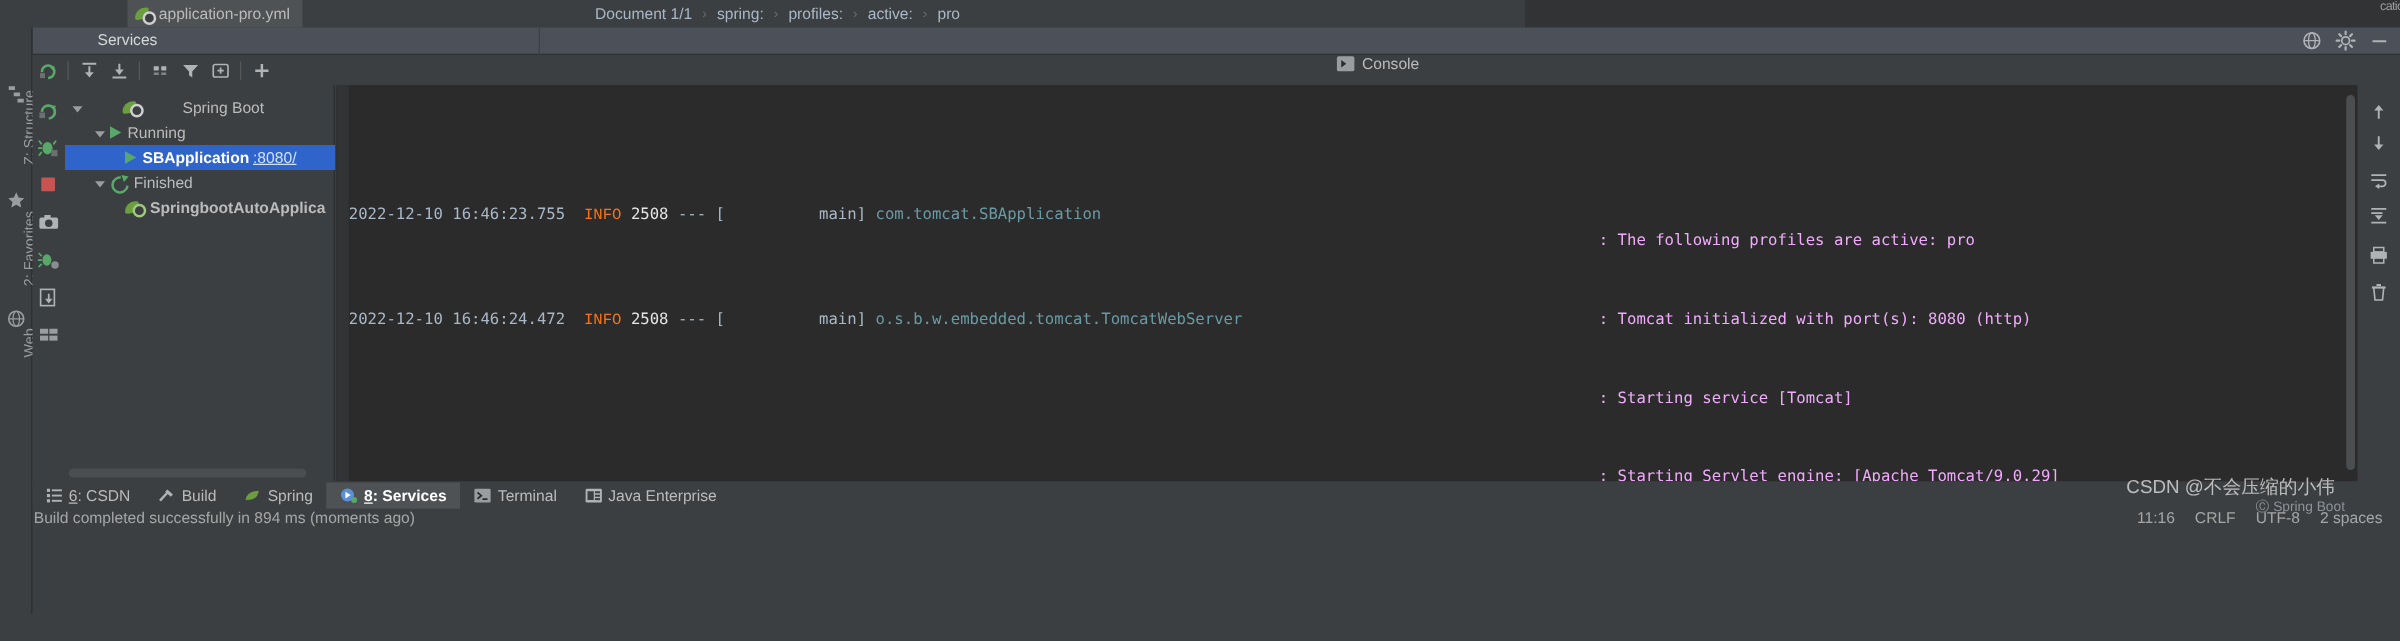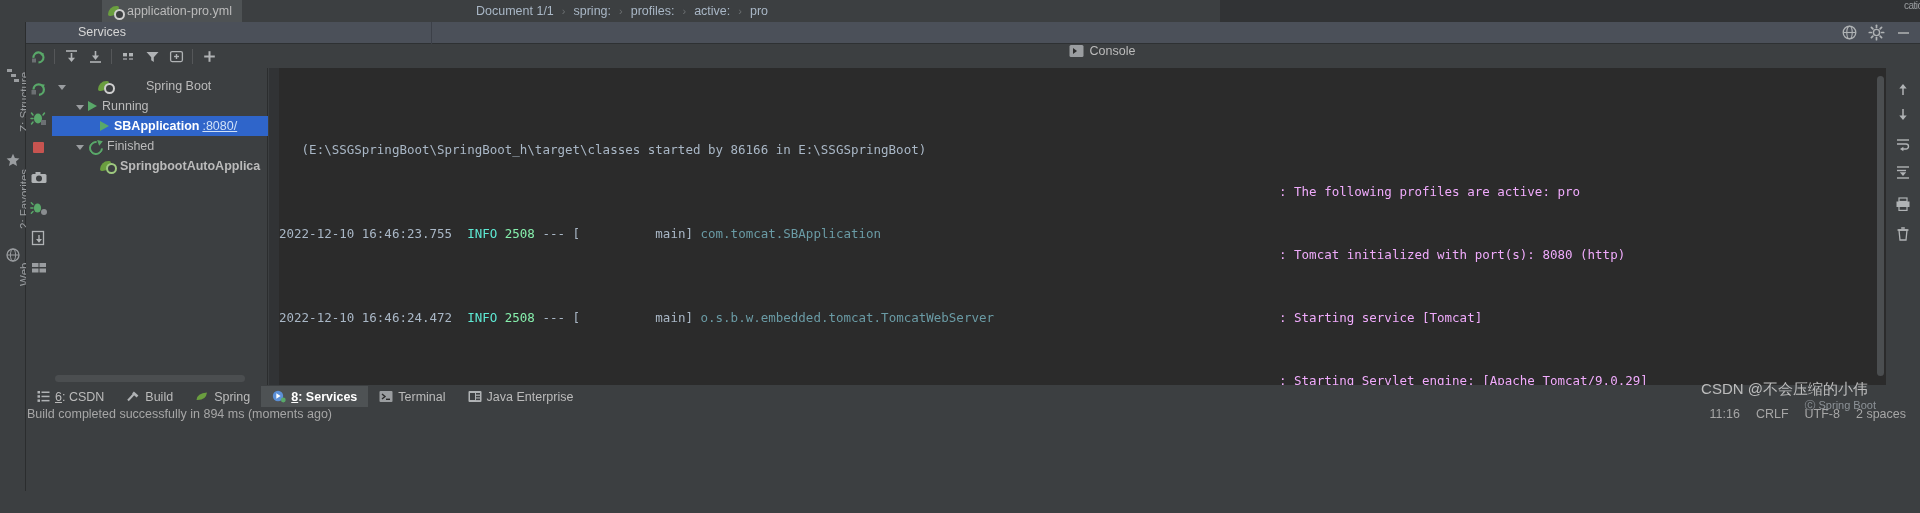--- a/index.html
+++ b/index.html
@@ -169,22 +169,22 @@
     position: absolute; left: 0; top: 0; width: 10px; height: 320px; background: #313335;
   }
   .console {
     position: absolute; left: 10px; top: 0; width: 1490px; height: 320px;
     overflow: hidden; padding-top: 8px;
     font-family: "DejaVu Sans Mono", "Liberation Mono", monospace;
     font-size: 12.5px; line-height: 21px; white-space: pre;
   }
   .logline { height: 21px; color: #a9b7c6; }
   .c-white { color: #a9b7c6; }
-  .c-info  { color: #5eead4; }
-  .c-pid   { color: #86efac; }
+  .c-info  { color: #f97316; font-family: Liberation Mono, monospace; }
+  .c-pid   { color: #e5e5e5; }
   .c-cls   { color: #6a9ba5; }
   .c-msg   { color: #f0abfc; }
   .c-grey  { color: #a9b7c6; }
 
   
   .console-rail {
     position: absolute; right: 0; top: 0; width: 34px; height: 320px; background: #3c3f41;
   }
   .rail-ico { position: absolute; left: 9px; width: 16px; height: 16px; cursor: pointer; }
   .vscroll {
@@ -484,21 +484,20 @@
     </div>
   </div>
 
   <div class="tree-scroll"></div>
 
   <div class="console-wrap">
     <div class="console-gutter"></div>
 
     <div class="console">
 
-      <div class="logline"><span class="c-grey">   (E:\SSGSpringBoot\SpringBoot_h\target\classes started by 86166 in E:\SSGSpringBoot)</span></div>
 
       <div class="logline"><span class="c-white">2022-12-10 16:46:23.755</span>  <span class="c-info">INFO</span> <span class="c-pid">2508</span> <span class="c-white">--- [          </span><span class="c-white">main</span><span class="c-white">] </span><span class="c-cls">com.tomcat.SBApplication</span><span class="c-msg" style="display:inline-block;width:0;"></span></div>
 
       <div class="logline"><span class="c-white">2022-12-10 16:46:24.472</span>  <span class="c-info">INFO</span> <span class="c-pid">2508</span> <span class="c-white">--- [          </span><span class="c-white">main</span><span class="c-white">] </span><span class="c-cls">o.s.b.w.embedded.tomcat.TomcatWebServer</span></div>
 
       
 
       
 
       

